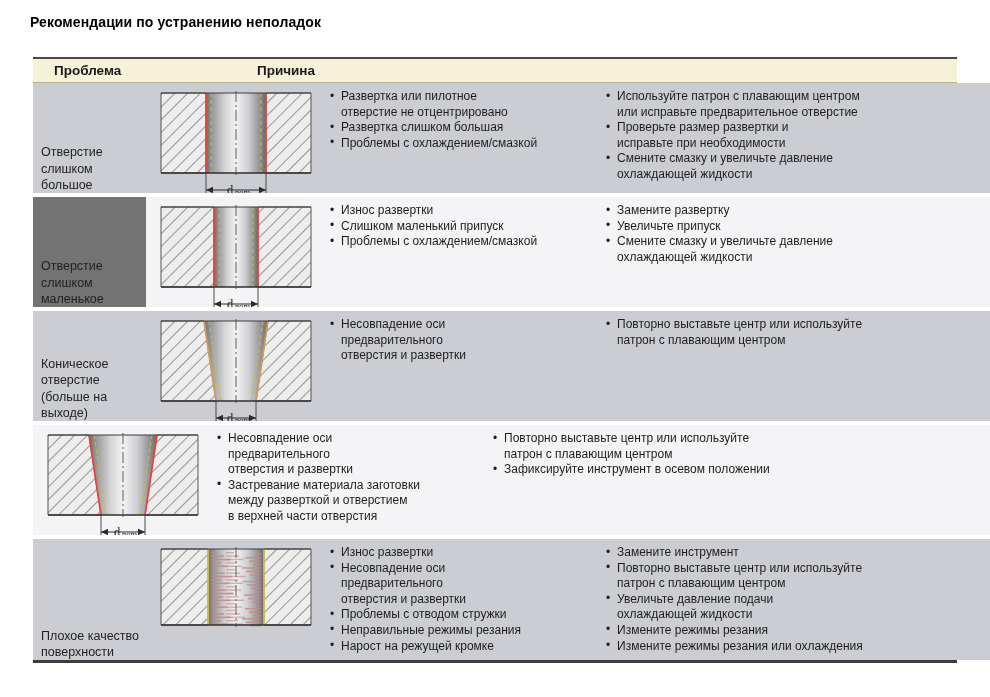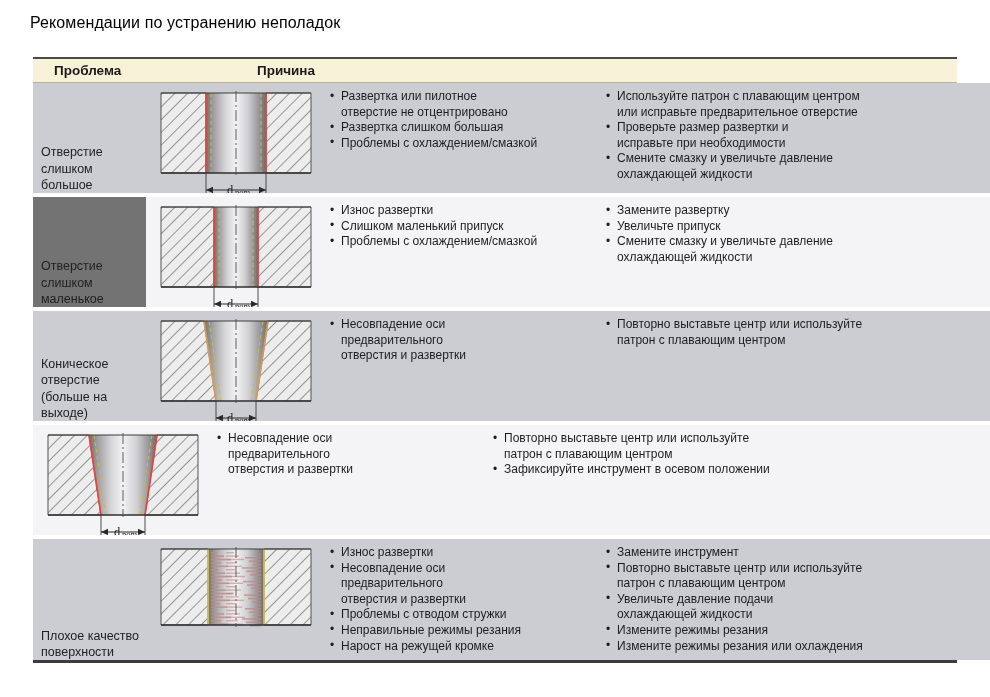--- a/index.html
+++ b/index.html
@@ -12,22 +12,22 @@
   }
   #page {
     position: relative;
     width: 990px; height: 697px;
     overflow: hidden;
     background: #ffffff;
   }
   .page-title {
     position: absolute;
     left: 30px; top: 14px;
-    font-size: 16px;
-    font-weight: normal;
+    font-size: 14px;
+    font-weight: bold;
     color: #000000;
     letter-spacing: 0.1px;
   }
   .table-wrap {
     position: absolute;
     left: 33px; top: 57px;
     width: 924px;
   }
   .t-rule-top { height: 2px; background: #4a4a4a; }
   .t-rule-bot { height: 3px; background: #3c3c3c; }
@@ -365,20 +365,23 @@
     <text x="74" y="104.5" font-family="'Liberation Serif', serif" font-size="12.5" fill="#1d1d1d">d</text>
     <text x="82" y="106" font-family="'Liberation Serif', serif" font-size="8.5" fill="#1d1d1d">nom</text>
   </g>
   </svg>
     </div>
     <div class="cell cell-cause">
       <ul class="blist">
               <li>Несовпадение оси
 предварительного
 отверстия и развертки</li>
+              <li>Застревание материала заготовки
+между разверткой и отверстием
+в верхней части отверстия</li>
             </ul>
     </div>
     <div class="cell cell-solution">
       <ul class="blist">
               <li>Повторно выставьте центр или используйте
 патрон с плавающим центром</li>
               <li>Зафиксируйте инструмент в осевом положении</li>
             </ul>
     </div>
         </div>

